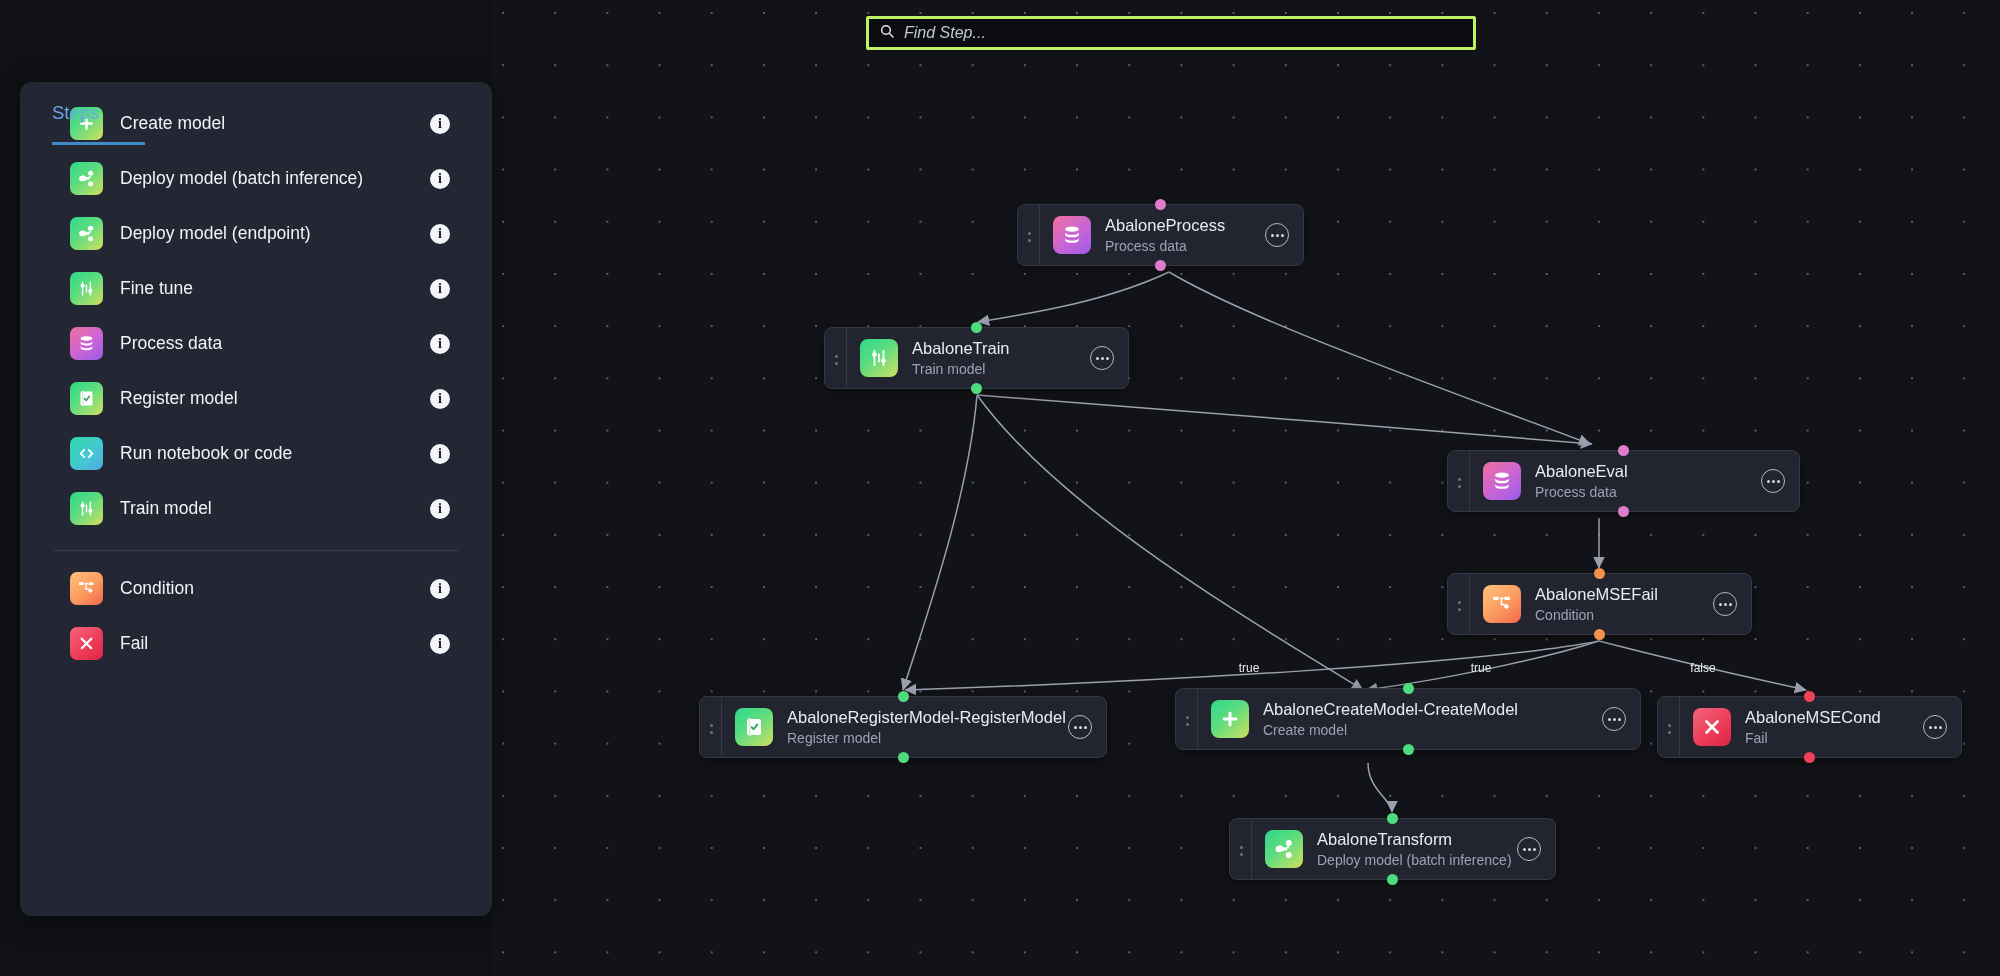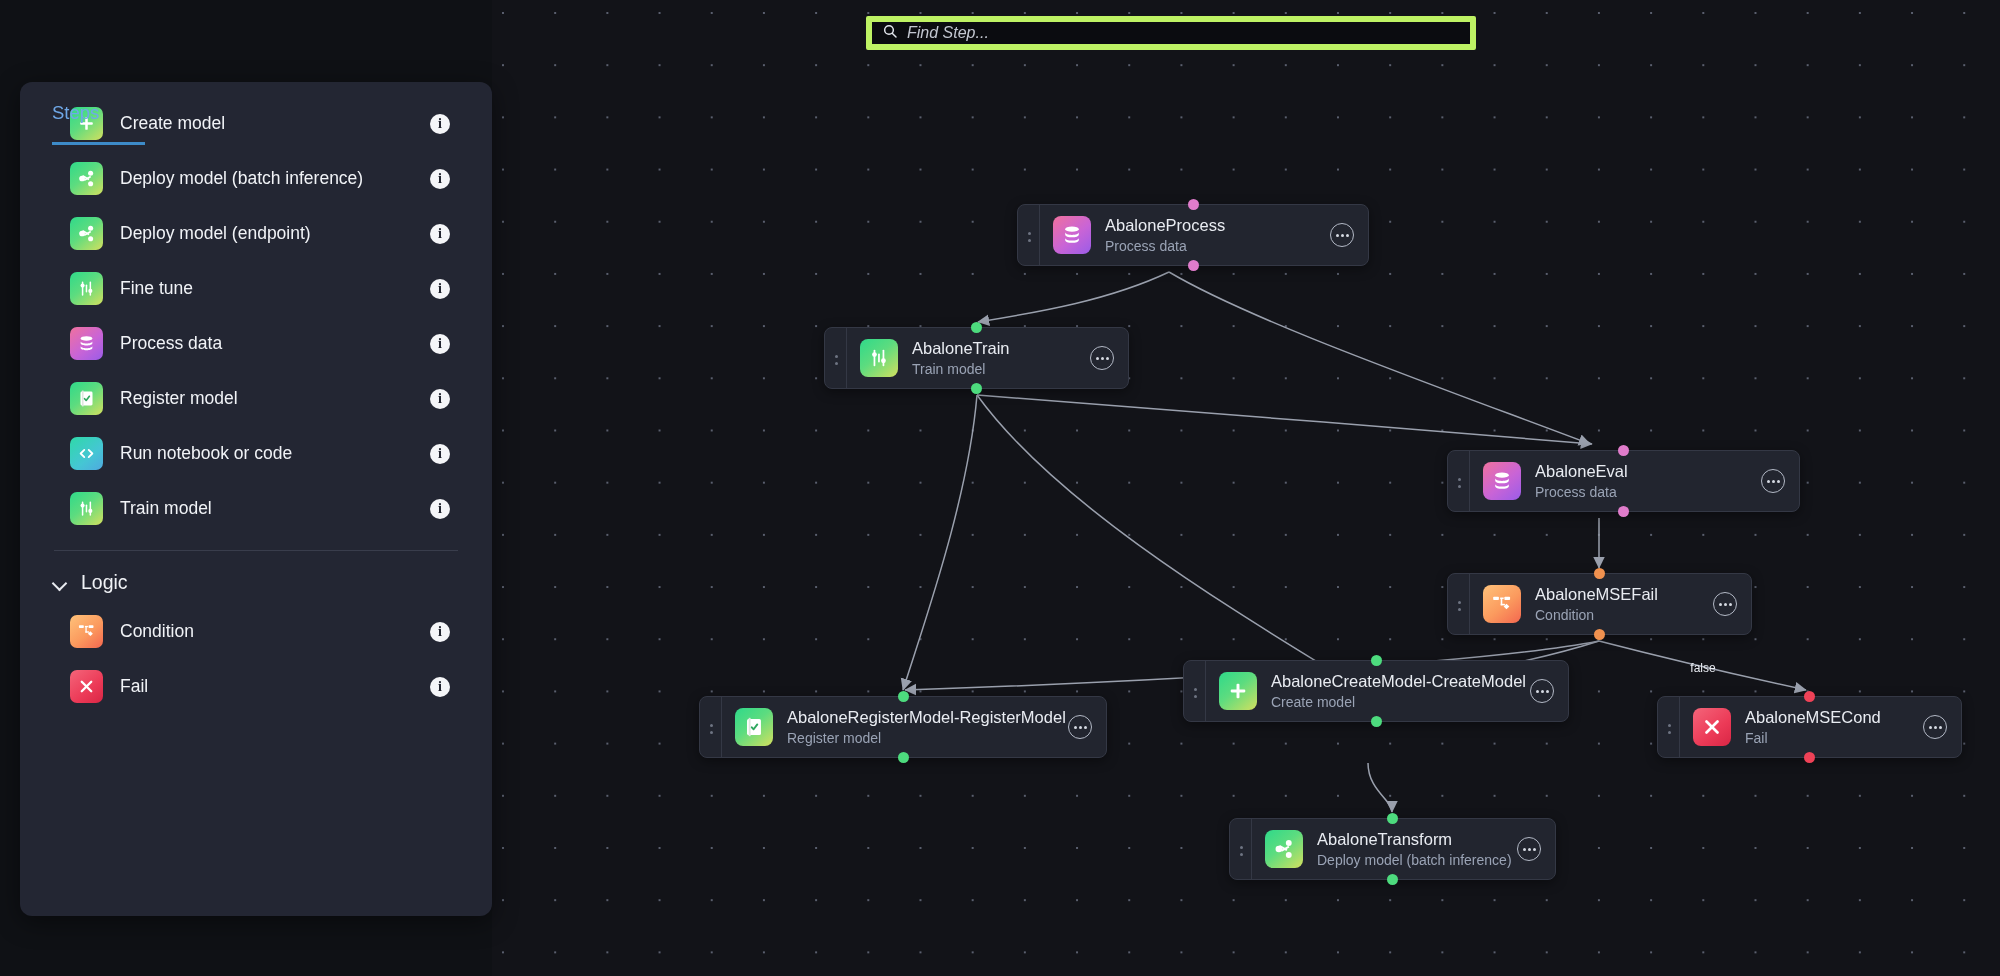--- a/index.html
+++ b/index.html
@@ -26,21 +26,21 @@
   #logo {
     width: 45px; height: 45px; border-radius: 11px;
     background: linear-gradient(135deg, #3fb8e6 0%, #4f9ae8 45%, #8b6ef0 100%);
     display: flex; align-items: center; justify-content: center;
   }
   #brand-title { font-size: 23.5px; color: #f2f3f5; font-weight: 400; letter-spacing: .2px; }
 
   
   #search-wrap {
     position: absolute; left: 866px; top: 16px; width: 610px; height: 34px;
-    background: #0b0c10; border: 6px solid #bef264; border-radius: 2px;
+    background: #0b0c10; border: 3px solid #bef264; border-radius: 2px;
     display: flex; align-items: center; padding: 0 10px; gap: 9px; pointer-events: auto;
   }
   #search-input {
     flex: 1; background: transparent; border: 0; outline: 0;
     color: #d8dbe2; font-size: 16px; font-family: "Liberation Sans", sans-serif;
   }
   #search-input::placeholder { color: #c3c7d1; font-style: italic; opacity: 1; }
 
   
   #sidebar {
@@ -294,24 +294,20 @@
               <circle cx="7.05" cy="8.3" r="2.6"></circle>
               <rect x="15.9" y="3" width="1.9" height="18" rx=".9"></rect>
               <circle cx="16.85" cy="15" r="2.6"></circle>
               <rect x="11" y="7" width="1.9" height="10" rx=".9"></rect>
             </svg>
           </span>
           <span class="step-label">Train model</span>
           <span class="info-icon">i</span>
         </div>
         <div class="sect-divider"></div>
-        <div class="group-head">
-          <span class="chev"></span>
-          <span class="group-title">Logic</span>
-        </div>
         <div class="step-row">
           <span class="step-icon g-orange">
             <svg width="19" height="19" viewBox="0 0 24 24" fill="#fff">
               <rect x="2.4" y="4" width="6.2" height="3.6" rx=".9"></rect>
               <rect x="14.6" y="4" width="6.2" height="3.6" rx=".9"></rect>
               <rect x="10" y="4.9" width="3.8" height="1.7"></rect>
               <rect x="10.6" y="5.6" width="1.7" height="7.8"></rect>
               <rect x="10.6" y="11.8" width="4.6" height="1.7"></rect>
               <path d="M13.8 14.7 L16.9 11.6 L20 14.7 L16.9 17.8 Z"></path>
             </svg>
@@ -325,21 +321,21 @@
               <line x1="6" y1="6" x2="18" y2="18"></line>
               <line x1="18" y1="6" x2="6" y2="18"></line>
             </svg>
           </span>
           <span class="step-label">Fail</span>
           <span class="info-icon">i</span>
         </div>
       </div>
   </div>
 
-<div class="node" style="left: 1017px; top: 204px; width: 352px;">
+<div class="node" style="left: 1017px; top: 204px; width: 287px;">
       <span class="port top p-pink"></span>
       <span class="port bot p-pink"></span>
       <span class="node-grip"></span>
       <span class="node-icon g-purple">
         <svg width="22" height="22" viewBox="0 0 24 24" fill="#fff">
           <ellipse cx="12" cy="5.6" rx="7.4" ry="2.9"></ellipse>
           <path d="M4.6 9 C4.6 10.6 7.9 11.9 12 11.9 C16.1 11.9 19.4 10.6 19.4 9 L19.4 11.6 C19.4 13.2 16.1 14.5 12 14.5 C7.9 14.5 4.6 13.2 4.6 11.6 Z"></path>
           <path d="M4.6 15.2 C4.6 16.8 7.9 18.1 12 18.1 C16.1 18.1 19.4 16.8 19.4 15.2 L19.4 17.6 C19.4 19.2 16.1 20.5 12 20.5 C7.9 20.5 4.6 19.2 4.6 17.6 Z"></path>
         </svg>
       </span>
@@ -435,21 +431,21 @@
       <span class="node-text">
         <span class="node-title" style="display: block;">AbaloneRegisterModel-RegisterModel</span>
         <span class="node-sub" style="display: block;">Register model</span>
       </span>
       <span class="node-menu">
         <i></i>
         <i></i>
         <i></i>
       </span>
     </div>
-    <div class="node" style="left: 1175px; top: 660px; width: 386px; margin-left: 8px;">
+    <div class="node" style="left: 1175px; top: 688px; width: 466px;">
       <span class="port top p-green"></span>
       <span class="port bot p-green"></span>
       <span class="node-grip"></span>
       <span class="node-icon g-green">
         <svg width="22" height="22" viewBox="0 0 24 24" fill="#fff">
           <rect x="10.4" y="4" width="3.2" height="16" rx="1.2"></rect>
           <rect x="4" y="10.4" width="16" height="3.2" rx="1.2"></rect>
         </svg>
       </span>
       <span class="node-text">

